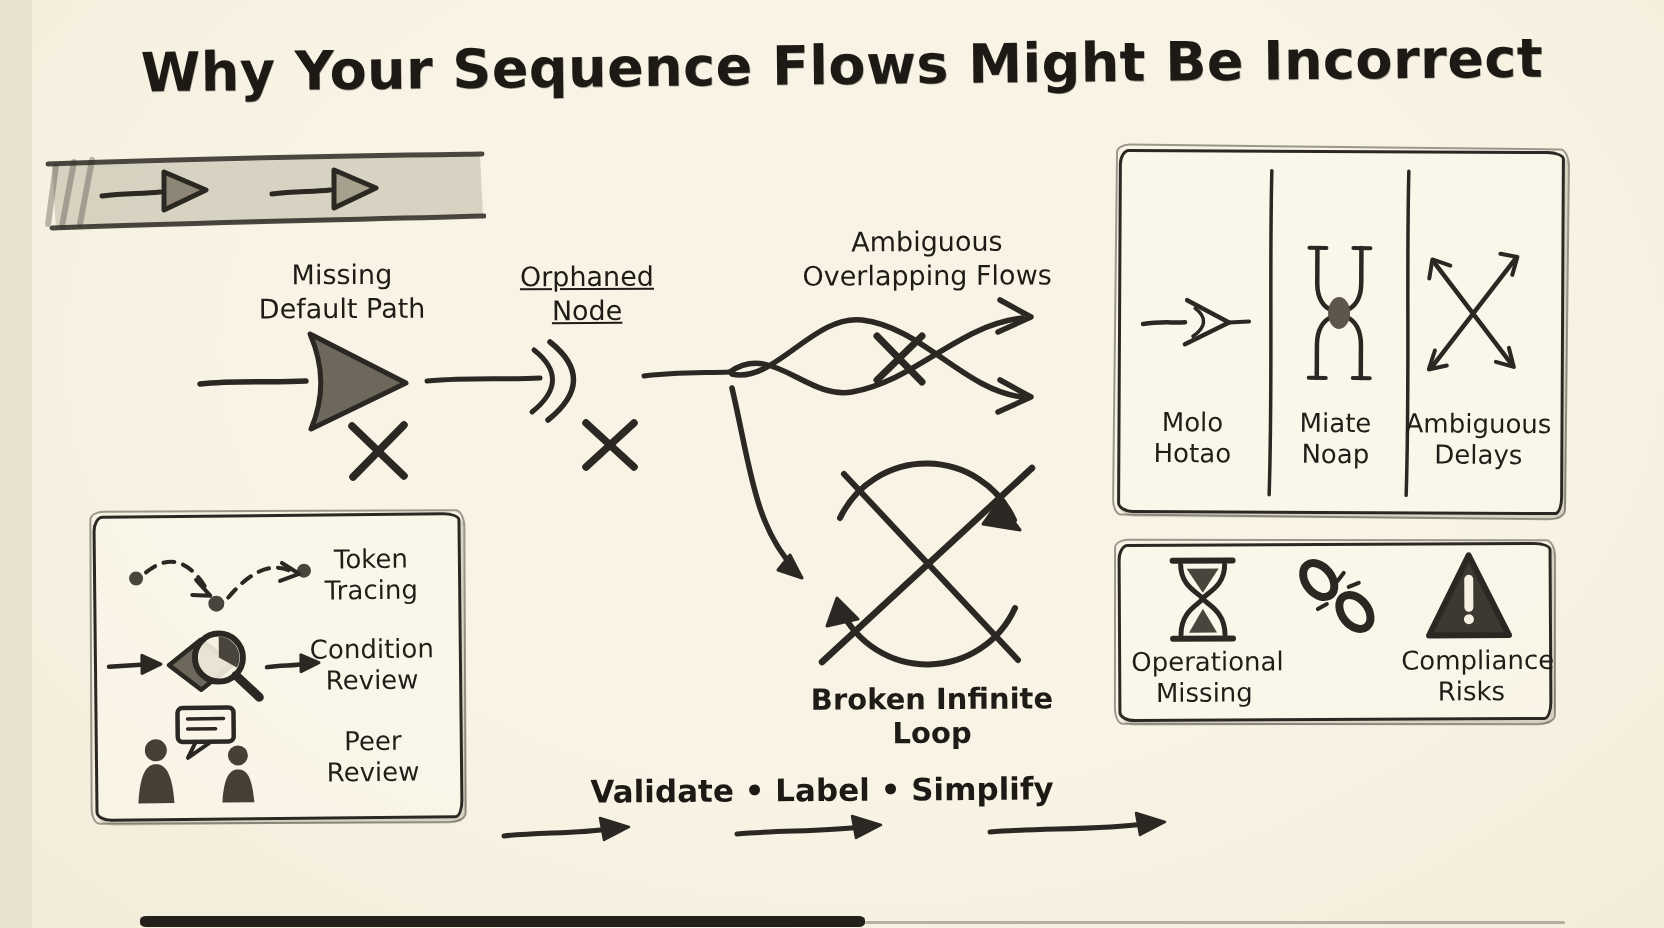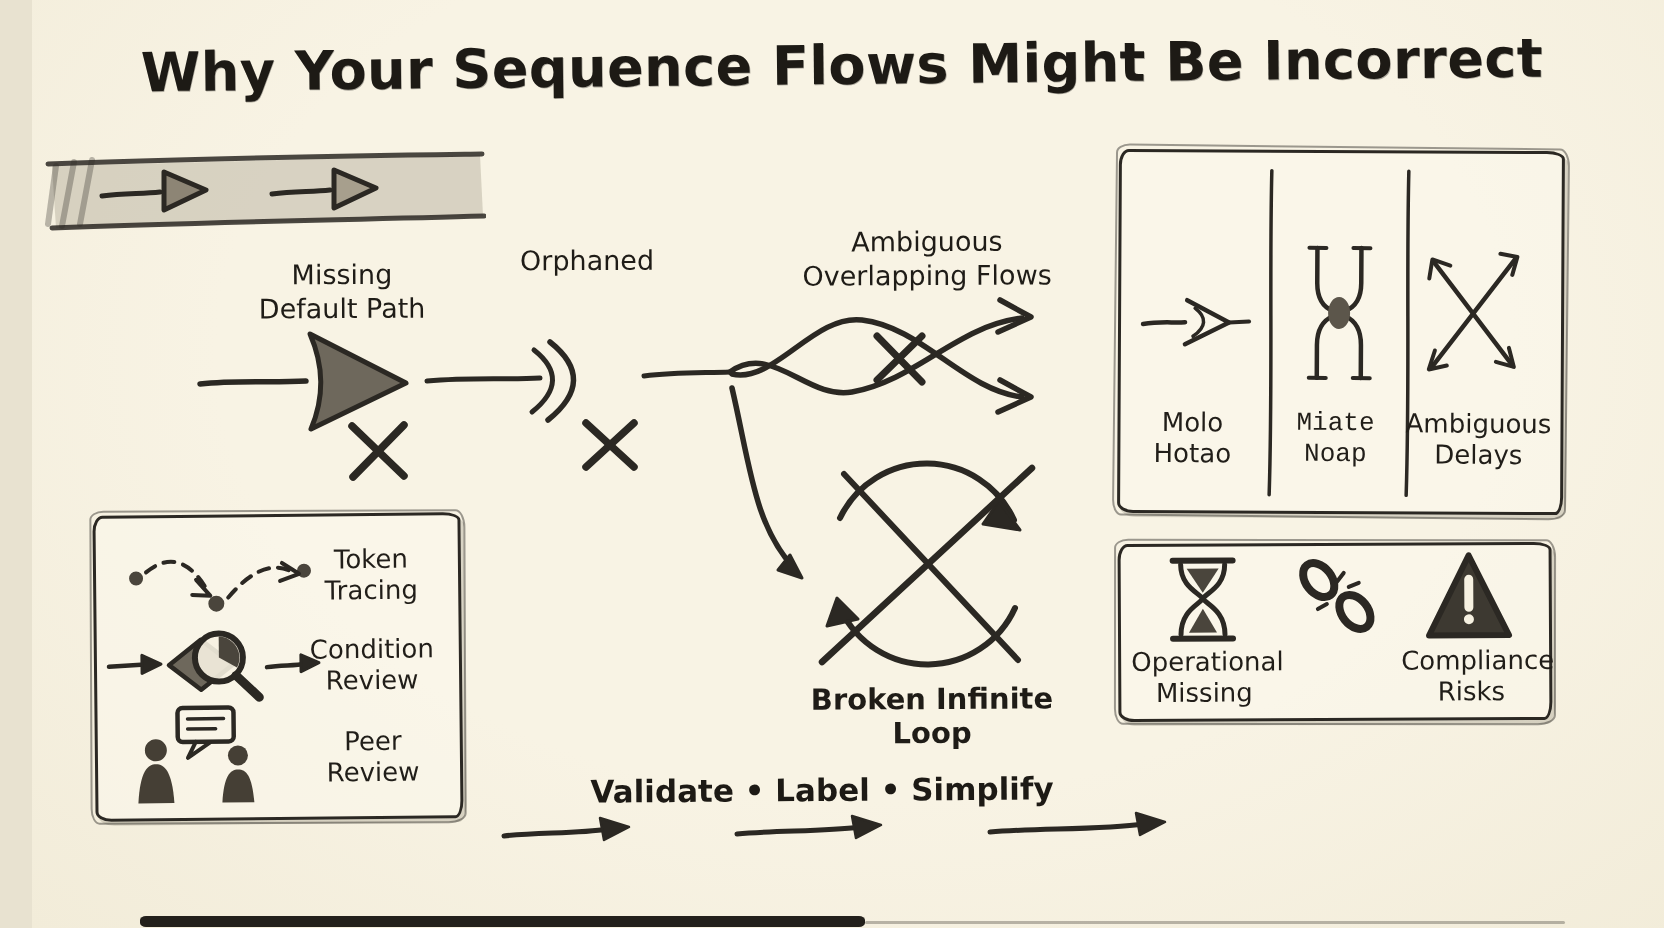--- a/index.html
+++ b/index.html
@@ -67,22 +67,23 @@
     <g>
       <path class="sk" stroke-width="5" d="M228,48 C250,45 268,46 286,44"></path>
       <polygon class="skf" stroke-width="5" fill="#a79f8d" points="290,24 332,42 290,62"></polygon>
     </g>
   </svg>
 
   <div class="abs flow-label" style="left:185px;top:258px;width:250px;">
     <span>Missing</span>
     <span>Default Path</span>
   </div>
-  <div class="abs flow-label" style="left:465px;top:244px;width:180px;">
+  <div class="abs flow-label" style="left:465px;top:260px;width:180px;text-decoration:underline;">
     <span>Orphaned</span>
+    <span>Node</span>
   </div>
   <div class="abs flow-label" style="left:735px;top:225px;width:320px;">
     <span>Ambiguous</span>
     <span>Overlapping Flows</span>
   </div>
   <div class="abs flow-label big-label" style="left:735px;top:682px;width:330px;">
     <span>Broken Infinite Loop</span>
   </div>
 
   <svg class="abs" style="left:150px;top:230px;" width="900" height="455" viewBox="0 0 900 455">
@@ -209,21 +210,21 @@
         <path class="sk" stroke-width="4" d="M314,197 L308,216 L326,212"></path>
         <path class="sk" stroke-width="4.5" d="M312,108 L392,212"></path>
         <path class="sk" stroke-width="4" d="M308,125 L311,106 L329,112"></path>
         <path class="sk" stroke-width="4" d="M375,208 L393,213 L388,194"></path>
       </g>
     </svg>
     <div class="cell-label" style="left:2px;top:255px;width:140px;">
       <span>Molo</span>
       <span>Hotao</span>
     </div>
-    <div class="cell-label" style="left:145px;top:255px;width:140px;font-family:Liberation Mono, monospace;">
+    <div class="cell-label" style="left:145px;top:255px;width:140px;">
       <span>Miate</span>
       <span>Noap</span>
     </div>
     <div class="cell-label" style="left:282px;top:255px;width:152px;">
       <span>Ambiguous</span>
       <span>Delays</span>
     </div>
   </div>
 
   <div class="abs sketch-box" style="left:1086px;top:543px;width:428px;height:172px;transform:rotate(-0.3deg);">

